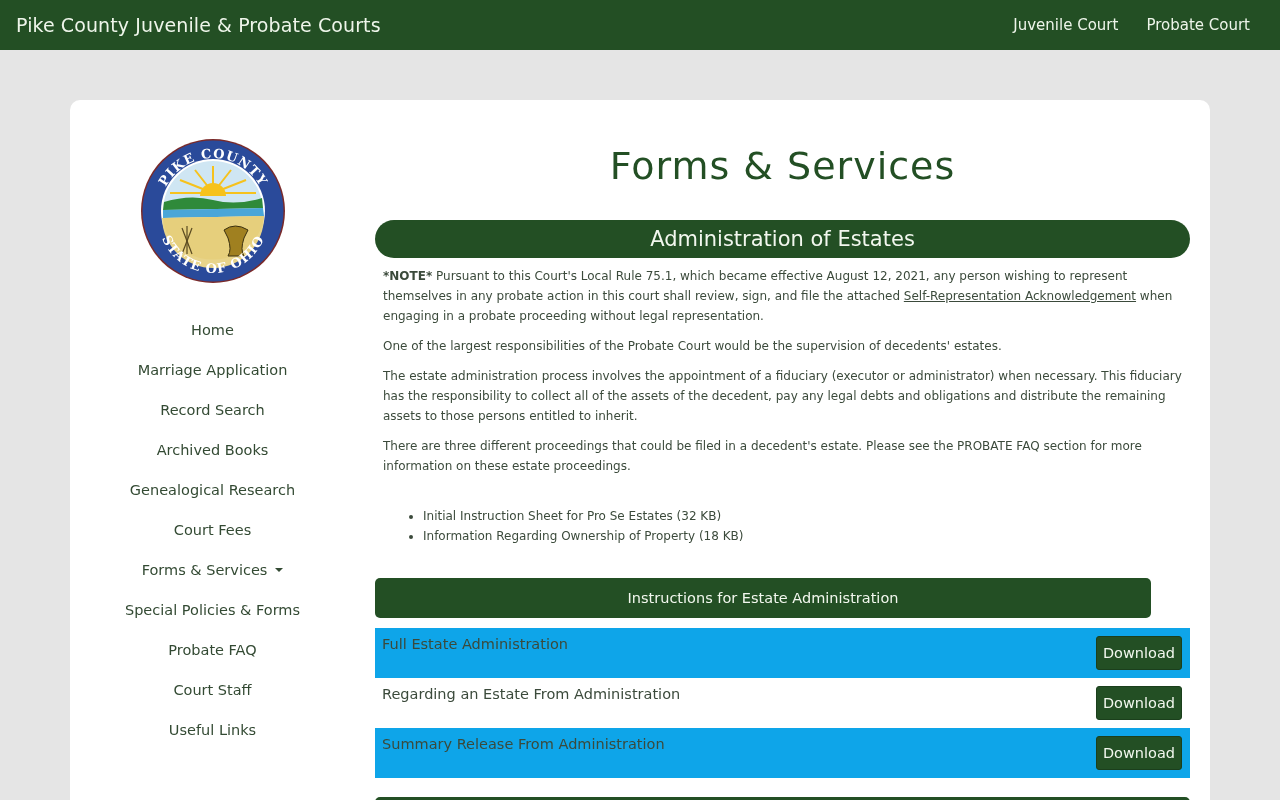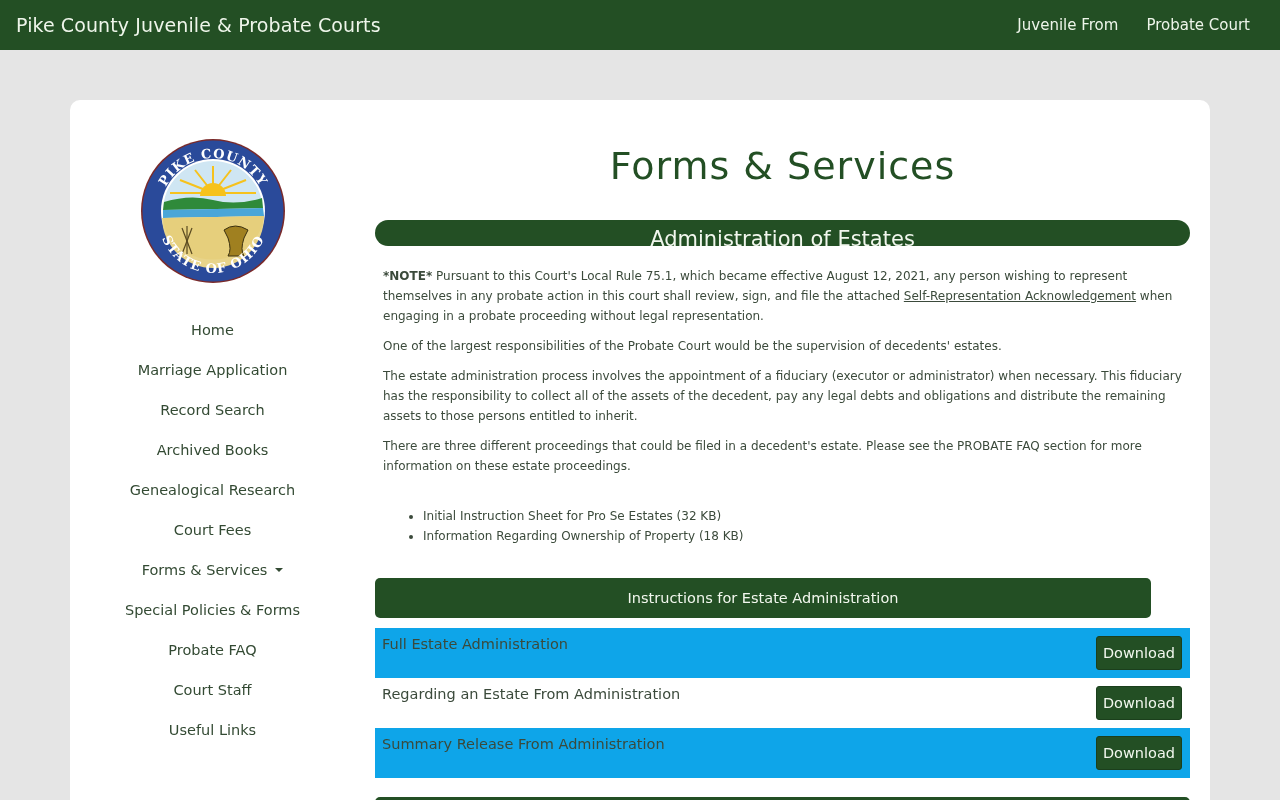--- a/index.html
+++ b/index.html
@@ -50,21 +50,21 @@
       border-top: 4px solid #334a33; margin-left: 2px;
     }
     .main {
       position: absolute; left: 305px; top: 0; width: 815px;
     }
     .page-title {
       position: absolute; top: 44px; left: 0; width: 815px; text-align: center;
       font-size: 38px; color: #234f24; letter-spacing: 1px; font-weight: normal;
     }
     .section-pill {
-      position: absolute; top: 120px; left: 0; width: 815px; height: 26px;
+      position: absolute; top: 120px; left: 0; width: 815px; height: 38px;
       background: #234f24; border-radius: 19px;
       color: #f2f7ee; font-size: 21px; text-align: center; line-height: 38px;
     }
     .content {
       position: absolute; top: 166px; left: 8px; width: 815px;
       font-size: 12px; line-height: 20px; color: #3b4a3b;
     }
     .content p { margin-bottom: 10px; }
     .content a { color: #3b4a3b; text-decoration: underline; }
     .content ul { margin-top: 30px; padding-left: 40px; }
@@ -91,21 +91,21 @@
       position: absolute; top: 697px; left: 0; width: 815px; height: 30px;
       background: #234f24; border-radius: 5px;
     }
   </style>
 </head>
 <body>
 
 <header class="topbar">
   <span class="brand">Pike County Juvenile &amp; Probate Courts</span>
   <nav class="topnav">
-    <a href="#">Juvenile From</a>
+    <a href="#">Juvenile Court</a>
     <a href="#">Probate Court</a>
   </nav>
 </header>
 
 <div class="card">
   <aside class="sidebar">
     <svg class="seal" viewBox="0 0 146 146" width="146" height="146">
       <circle cx="73" cy="73" r="72" fill="#7a2a2a"></circle>
       <circle cx="73" cy="73" r="70.5" fill="#2a4a9a"></circle>
       <circle cx="73" cy="73" r="52" fill="#ffffff"></circle>

